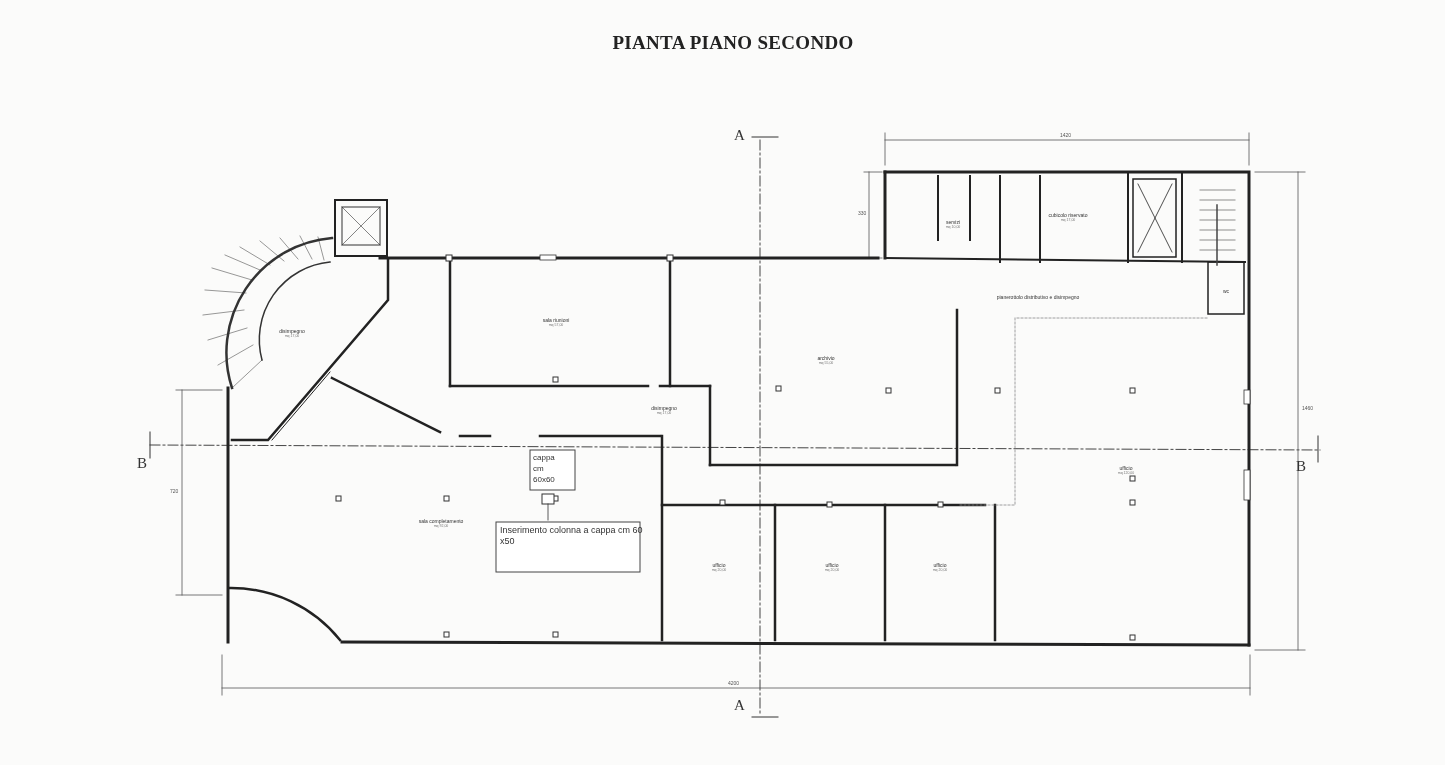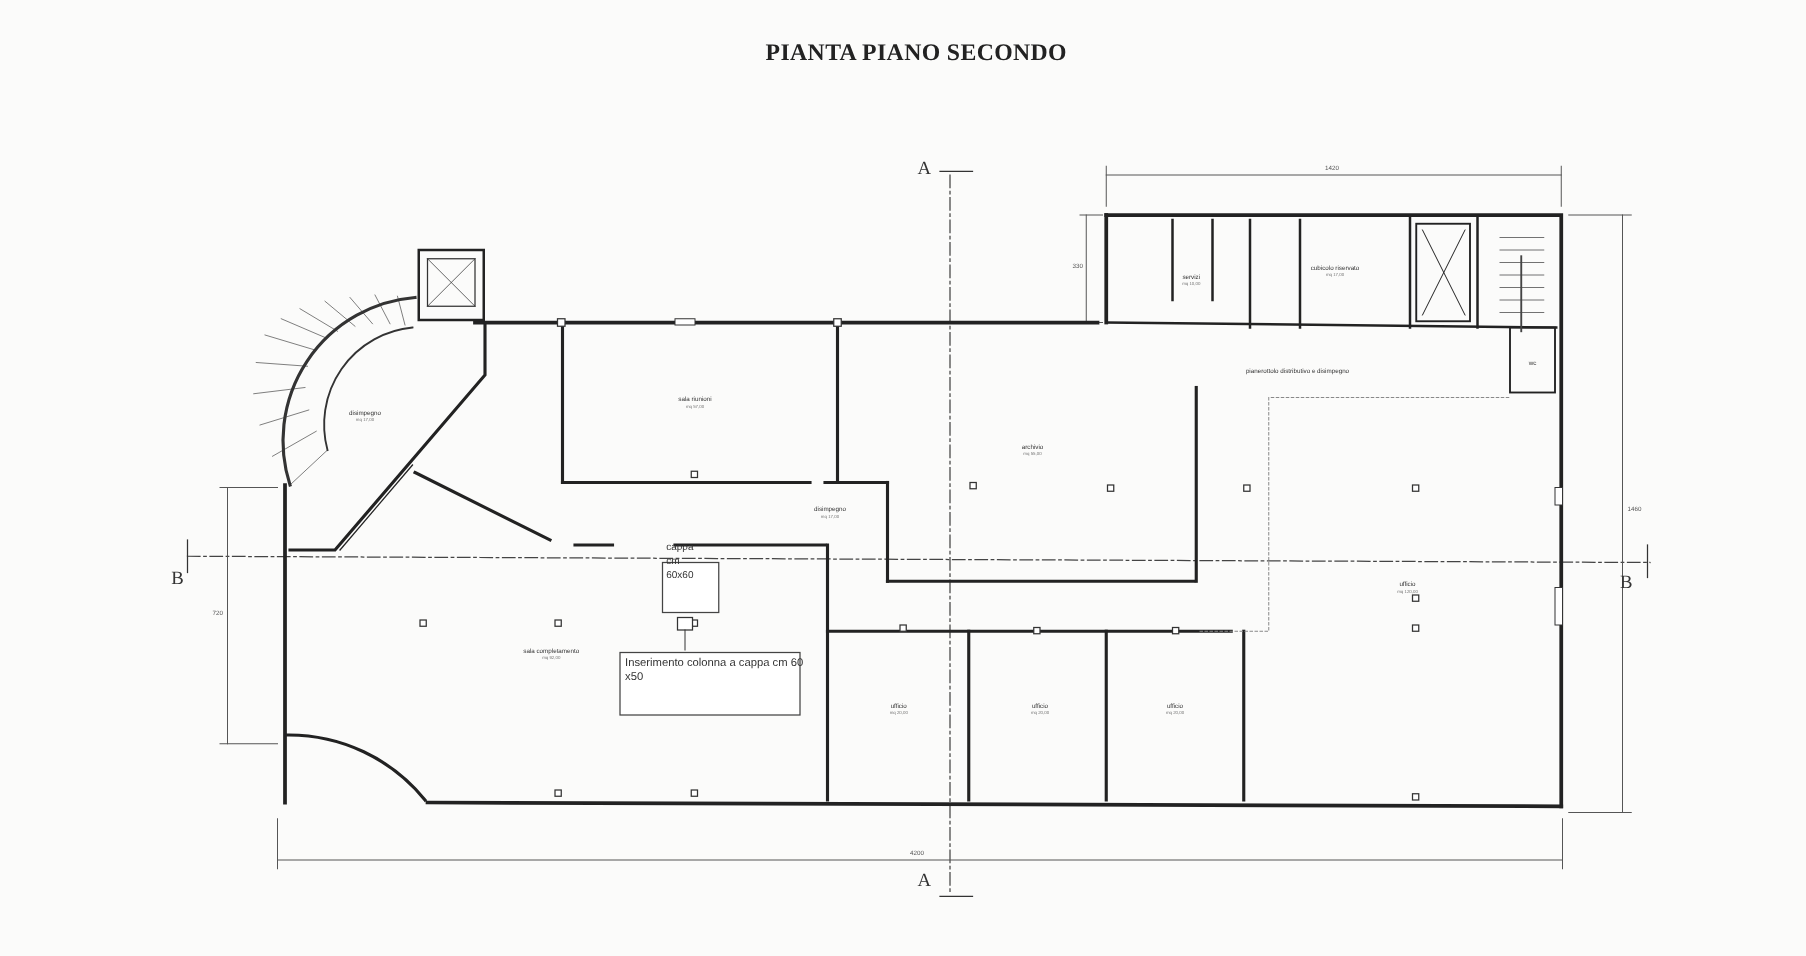--- a/index.html
+++ b/index.html
@@ -184,18 +184,18 @@
     <div class="lbl" style="left: 1068px; top: 217px;"><span>cubicolo riservato</span><span class="area">mq 17,00</span></div>
     <div class="lbl" style="left: 1038px; top: 297px;"><span>pianerottolo distributivo e disimpegno</span><span class="area"></span></div>
     <div class="lbl" style="left: 441px; top: 523px;"><span>sala completamento</span><span class="area">mq 92,00</span></div>
     <div class="lbl" style="left: 719px; top: 567px;"><span>ufficio</span><span class="area">mq 20,00</span></div>
     <div class="lbl" style="left: 832px; top: 567px;"><span>ufficio</span><span class="area">mq 20,00</span></div>
     <div class="lbl" style="left: 940px; top: 567px;"><span>ufficio</span><span class="area">mq 20,00</span></div>
     <div class="lbl" style="left: 1126px; top: 470px;"><span>ufficio</span><span class="area">mq 120,00</span></div>
     <div class="lbl" style="left: 1226px; top: 291px;"><span>wc</span><span class="area"></span></div>
   </div>
 
-<div class="note" style="left:530px;top:430px;width:45px;height:40px;font-size:8px;line-height:11px;border:none;background:transparent;">
+<div class="note" style="left:530px;top:450px;width:45px;height:40px;font-size:8px;line-height:11px;border:none;background:transparent;">
   <span>cappa</span><br>
   <span>cm</span><br>
   <span>60x60</span>
 </div>
 <div class="note" style="left:497px;top:523px;width:154px;height:48px;border:none;background:transparent;">Inserimento colonna a cappa cm 60 x50</div>
 
 </body></html>

